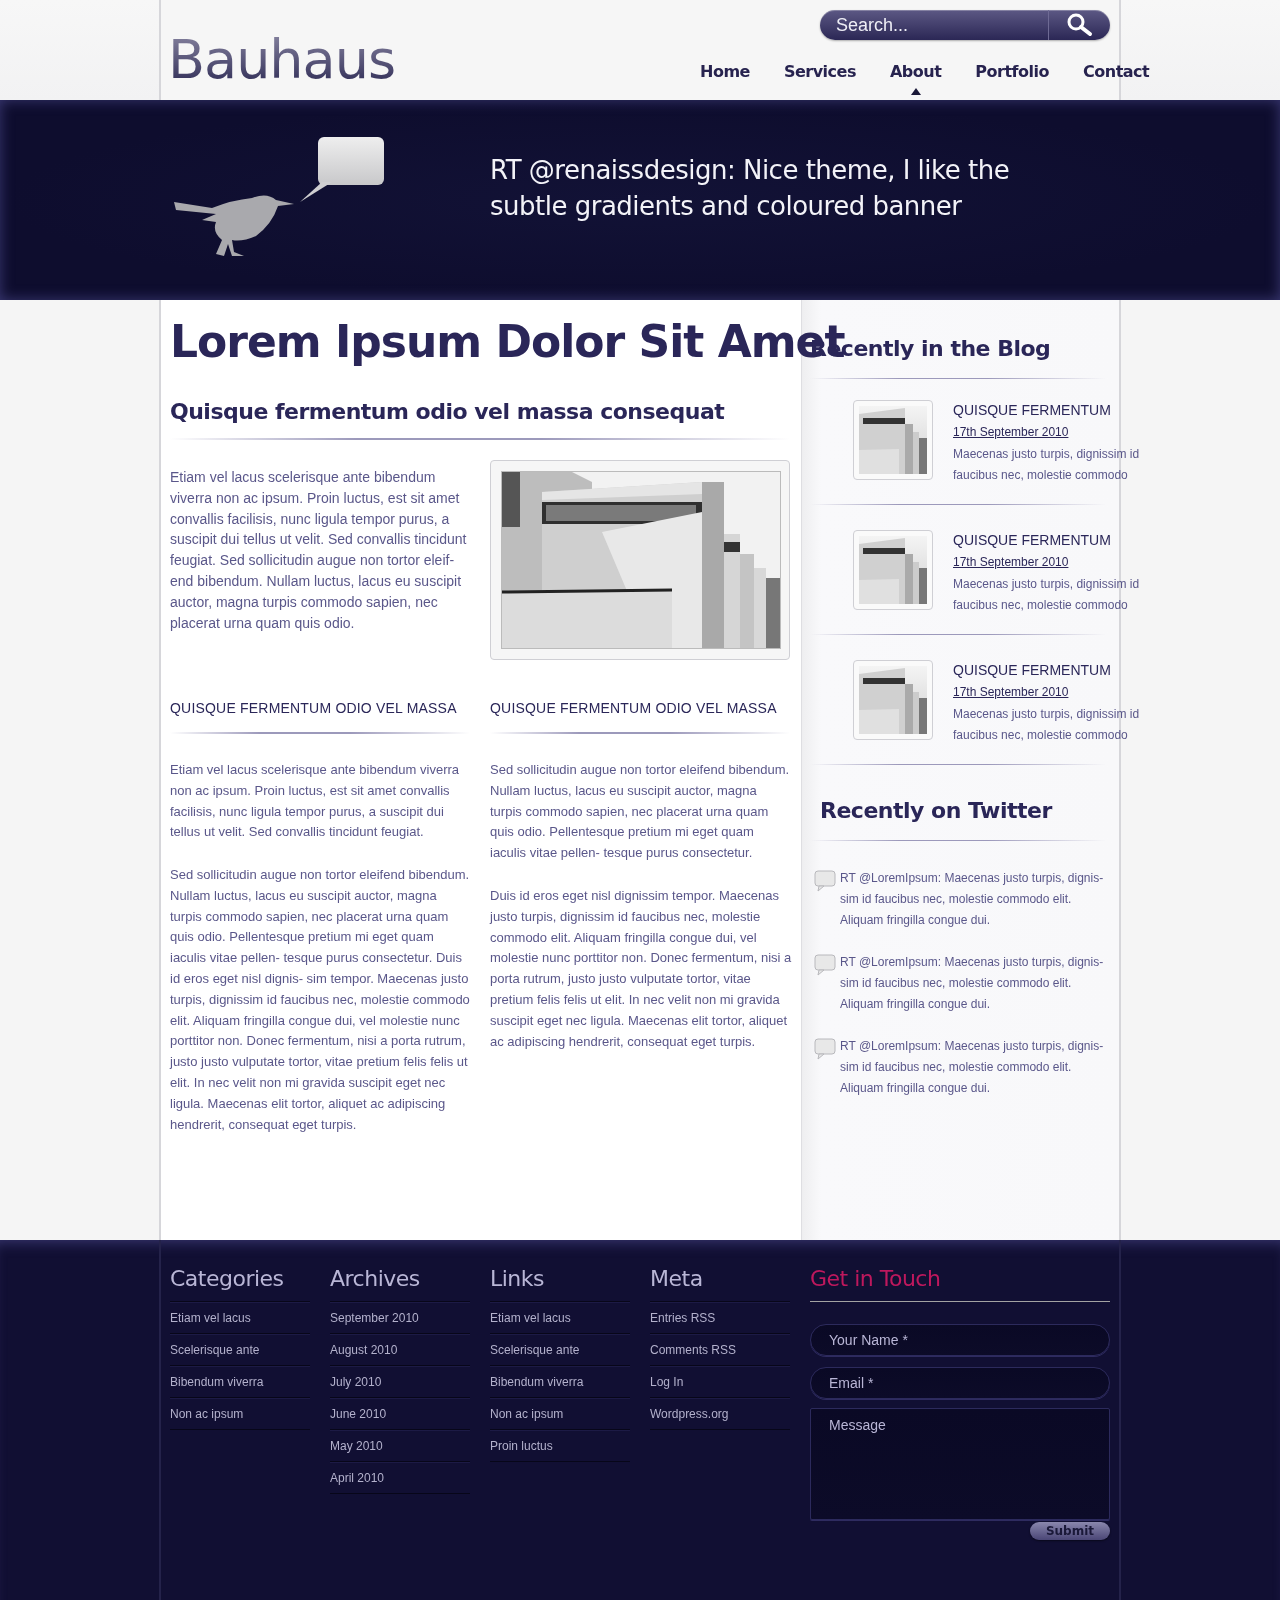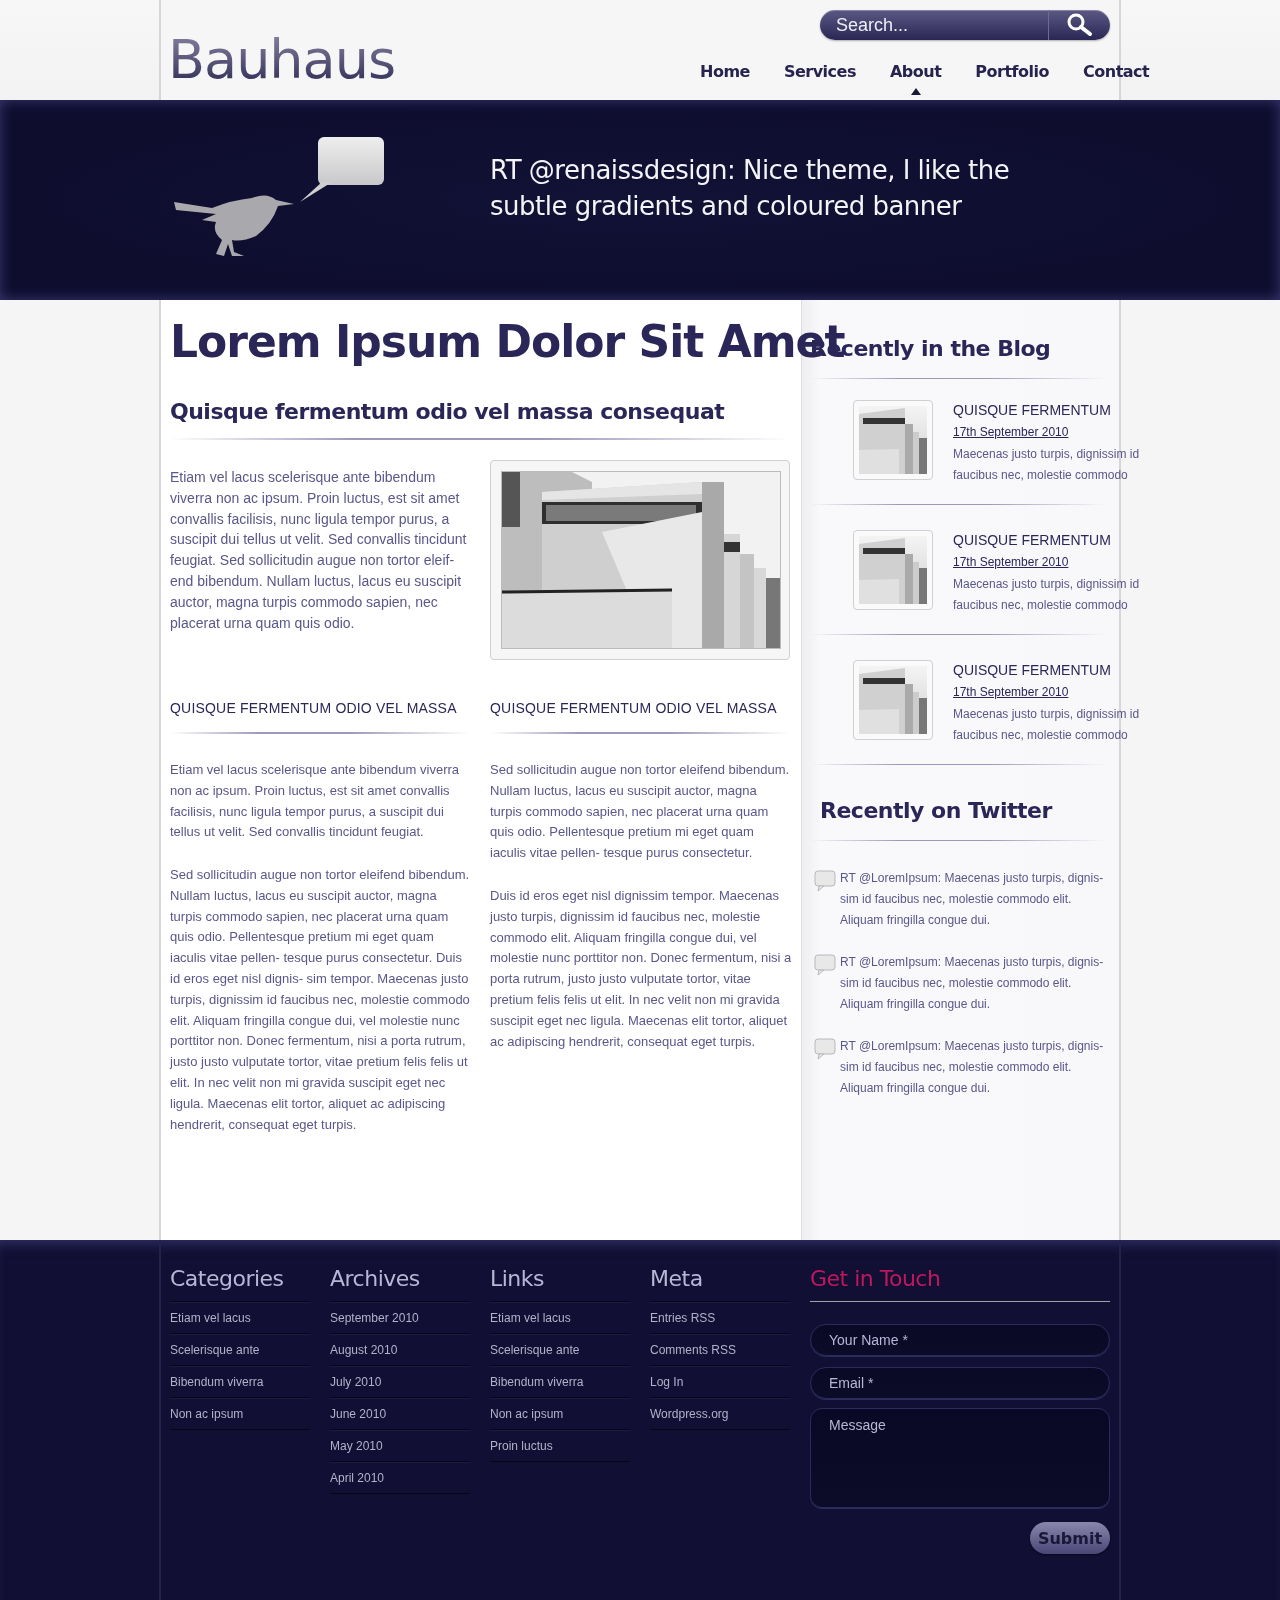--- a/index.html
+++ b/index.html
@@ -68,24 +68,24 @@
   .footer-inner { position: absolute; left: 159px; top: 0; width: 962px; height: 360px; border-left: 2px solid #24224a; border-right: 2px solid #24224a; }
   .f-col { position: absolute; top: 1266px; width: 140px; }
   .f-title { font-size: 22px; color: #b9b6d6; letter-spacing: -0.5px; height: 36px; border-bottom: 1px solid #070619; }
   .f-list a { display: block; height: 32px; line-height: 30px; font-size: 12px; color: #b3b1cc; text-decoration: none; border-top: 1px solid #1c1a45; border-bottom: 1px solid #070619; }
 
   .git-title { position: absolute; left: 810px; top: 1266px; width: 300px; font-size: 22px; color: #be185d; height: 36px; border-bottom: 1px solid #a3a3a3; letter-spacing: -0.5px; }
   .field { position: absolute; left: 810px; width: 300px; height: 32px; border-radius: 16px; background: linear-gradient(#0a0925, #0c0b28); border: 1px solid #2c2a5c; box-shadow: 0 1px 0 #2e2b60; }
   .field input, .field textarea { width: 100%; height: 100%; background: transparent; border: none; outline: none; color: #b9b6d6;
         font-family: "Liberation Sans", sans-serif; font-size: 14px; padding: 0 18px; }
   .field input::placeholder, .field textarea::placeholder { color: #b9b6d6; }
-  .field.msg { height: 100px; border-radius: 12px; }
+  .field.msg { height: 112px; border-radius: 2px; }
   .field.msg textarea { padding: 8px 18px; resize: none; }
-  .submit { position: absolute; left: 1030px; top: 1522px; width: 80px; height: 32px; border-radius: 16px; border: none;
-            background: linear-gradient(#8a87ad, #4a4676); color: #1a1838; font-size: 16px; font-weight: bold; cursor: pointer;
+  .submit { position: absolute; left: 1030px; top: 1522px; width: 80px; height: 18px; border-radius: 16px; border: none;
+            background: linear-gradient(#8a87ad, #4a4676); color: #1a1838; font-size: 12px; font-weight: bold; cursor: pointer;
             font-family: "DejaVu Sans", sans-serif; box-shadow: 0 1px 2px rgba(0,0,0,.5); }
 </style>
 </head>
 <body>
 
 <div class="header"></div>
 <div class="header-inner"></div>
 <div class="logo display">Bauhaus</div>
 
 <div class="search">

